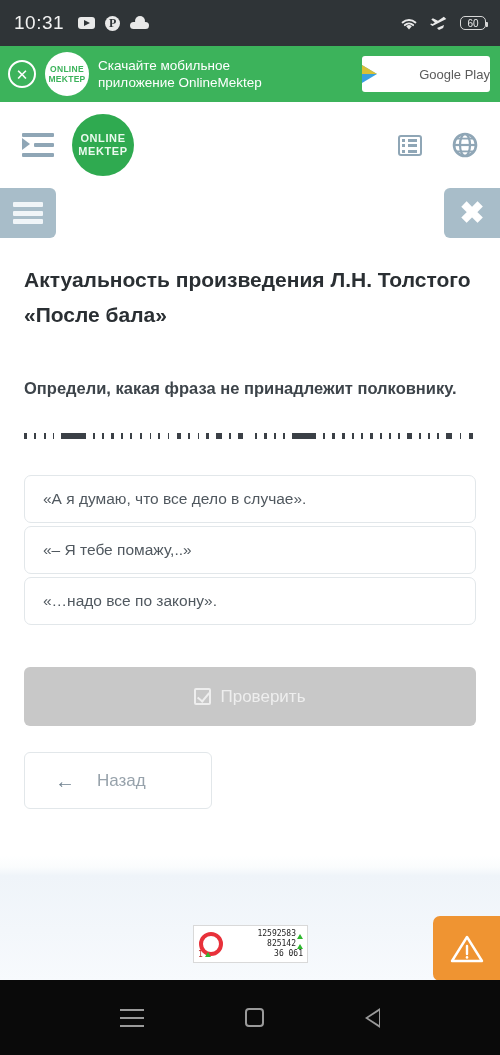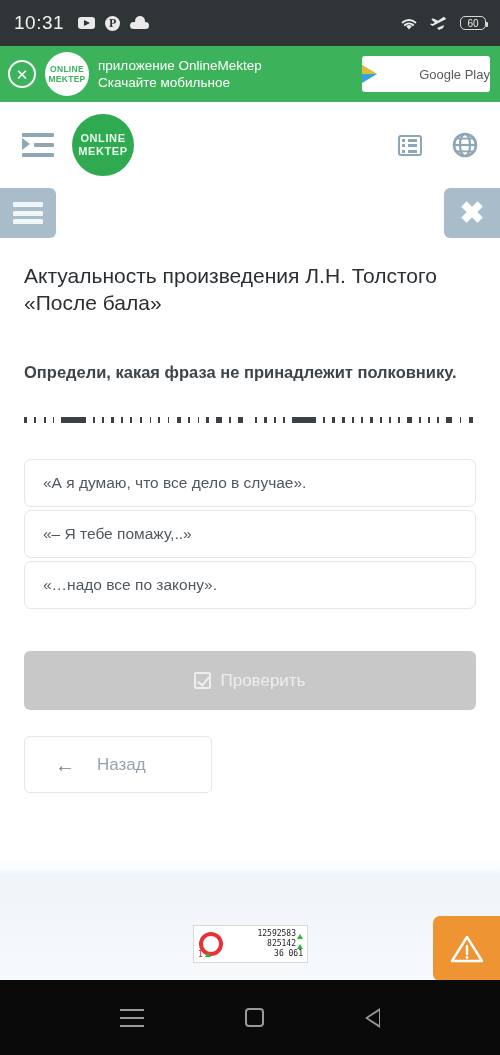--- a/index.html
+++ b/index.html
@@ -145,21 +145,21 @@
     background: #f0f5f8; border-radius: 1px;
   }
   .burger i:nth-child(1){ top: 0; }
   .burger i:nth-child(2){ top: 8.5px; }
   .burger i:nth-child(3){ top: 17px; }
   .xmark { color: #ffffff; font-size: 30px; font-weight: bold; line-height: 1; }
 
   
   .content { padding: 0 24px; background: #ffffff; }
   .page-title {
-    font-size: 21px; line-height: 27px; color: #2a2f33; font-weight: normal;
+    font-size: 21px; line-height: 35px; color: #2a2f33; font-weight: bold;
     margin-top: 18px;
   }
   .question {
     font-size: 16.5px; line-height: 25px; color: #3d444a; font-weight: bold;
     margin-top: 44px;
   }
   .redacted {
     margin-top: 30px; height: 10px; display: flex; align-items: center;
     overflow: hidden; white-space: nowrap;
   }
@@ -293,22 +293,22 @@
     </div>
   </div>
 
   <div class="promo">
     <div class="promo-close">✕</div>
     <div class="promo-logo">
       <span>ONLINE</span>
       <span>MEKTEP</span>
     </div>
     <div class="promo-text">
+      <div>Скачайте мобильное</div>
       <div>приложение OnlineMektep</div>
-      <div>Скачайте мобильное</div>
     </div>
     <div class="gp-btn">
       <span class="gp-tri"></span>
       <span class="gp-label">Google Play</span>
     </div>
   </div>
 
   <div class="siteheader">
     <div class="indent-ic">
       <i></i>

